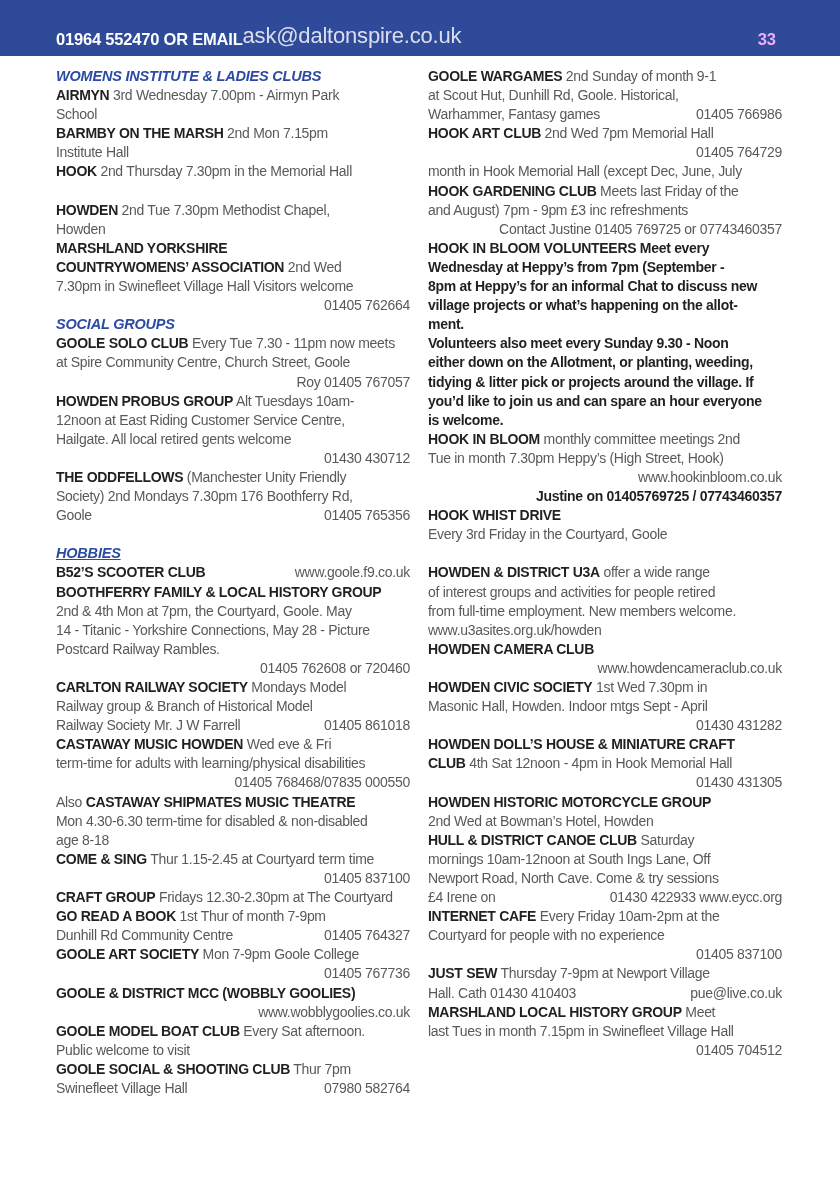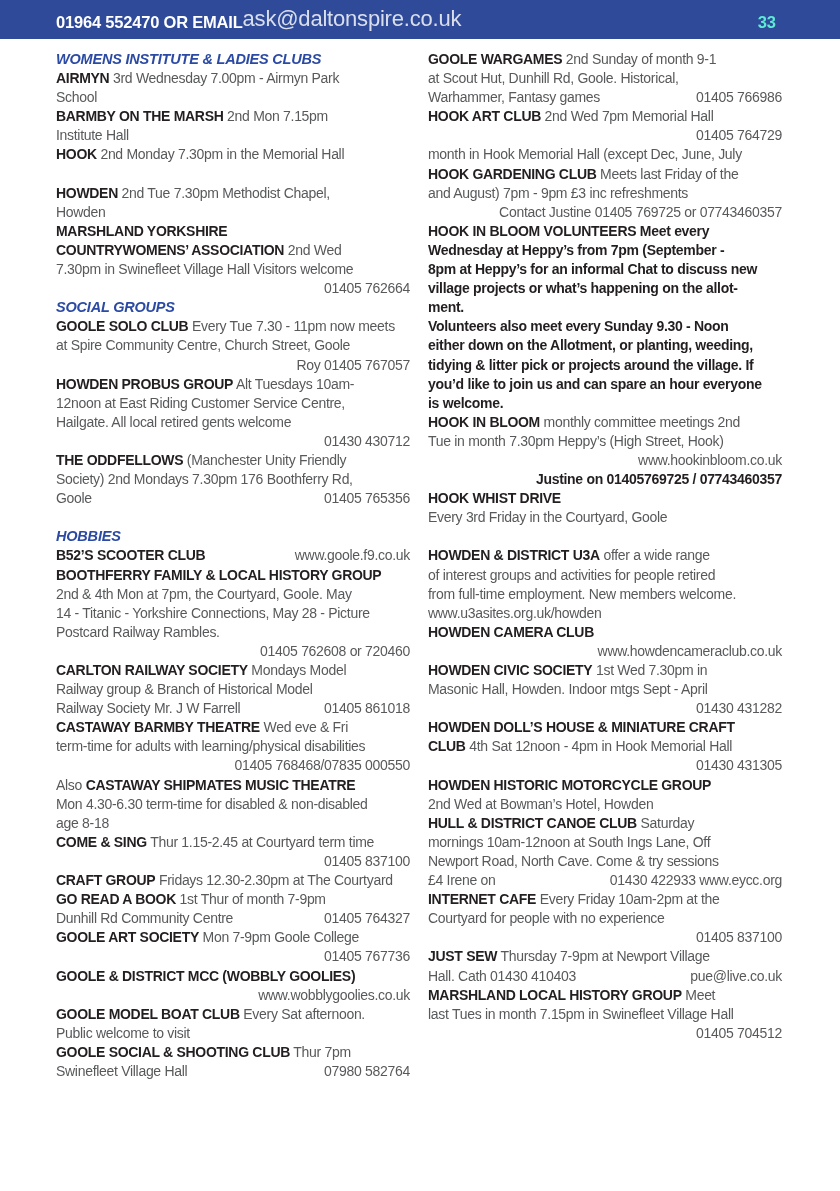--- a/index.html
+++ b/index.html
@@ -2,26 +2,26 @@
 <html><head>
 <meta charset="utf-8">
 <style>
   html,body{margin:0;padding:0;}
   body{
     width:840px;height:1191px;background:#ffffff;overflow:hidden;
     font-family:"Liberation Sans","DejaVu Sans",sans-serif;
     -webkit-font-smoothing:antialiased;
   }
   .topbar{
-    background:#2e4a99;height:39px;box-sizing:border-box;
+    background:#2e4a99;height:56px;box-sizing:border-box;
     display:flex;align-items:flex-end;padding:0 64px 7px 56px;
   }
   .topbar .bold-part{color:#ffffff;font-weight:700;font-size:16.5px;letter-spacing:-0.2px;}
   .topbar .email-part{color:rgba(255,255,255,0.82);font-weight:400;font-size:22px;letter-spacing:-0.2px;}
-  .topbar .pageno{margin-left:auto;color:#5eead4;font-weight:700;font-size:16.5px;}
+  .topbar .pageno{margin-left:auto;color:#f0abfc;font-weight:700;font-size:16.5px;}
   .content{
     display:flex;box-sizing:border-box;
     padding:11px 58px 0 56px;gap:18px;
   }
   .col{width:354px;flex:0 0 354px;}
   .row{
     font-size:14px;line-height:19.1px;letter-spacing:-0.3px;
     color:#58595b;white-space:nowrap;
   }
   .row.align-R{text-align:right;}
@@ -44,21 +44,21 @@
   <span class="pageno">33</span>
 </div>
 
 <div class="content">
   <div class="col" id="col-left">
       <div class="sec-heading" style="color: rgb(43, 74, 163);">WOMENS INSTITUTE &amp; LADIES CLUBS</div>
       <div class="row align-L"><span class="w-b">AIRMYN</span><span class="w-n"> 3rd Wednesday 7.00pm - Airmyn Park</span></div>
       <div class="row align-L"><span class="w-n">School</span></div>
       <div class="row align-L"><span class="w-b">BARMBY ON THE MARSH</span><span class="w-n"> 2nd Mon 7.15pm</span></div>
       <div class="row align-L"><span class="w-n">Institute Hall</span></div>
-      <div class="row align-L"><span class="w-b">HOOK</span><span class="w-n"> 2nd Monday 7.30pm in the Memorial Hall</span></div>
+      <div class="row align-L"><span class="w-b">HOOK</span><span class="w-n"> 2nd Thursday 7.30pm in the Memorial Hall</span></div>
       <div class="spacer"></div>
       <div class="row align-L"><span class="w-b">HOWDEN</span><span class="w-n"> 2nd Tue 7.30pm Methodist Chapel,</span></div>
       <div class="row align-L"><span class="w-n">Howden</span></div>
       <div class="row align-L"><span class="w-b">MARSHLAND YORKSHIRE</span></div>
       <div class="row align-L"><span class="w-b">COUNTRYWOMENS’ ASSOCIATION</span><span class="w-n"> 2nd Wed</span></div>
       <div class="row align-L"><span class="w-n">7.30pm in Swinefleet Village Hall   Visitors welcome</span></div>
       <div class="row align-R"><span class="w-n">01405 762664</span></div>
       <div class="sec-heading" style="color: rgb(43, 74, 163);">SOCIAL GROUPS</div>
       <div class="row align-L"><span class="w-b">GOOLE SOLO CLUB</span><span class="w-n"> Every Tue 7.30 - 11pm now meets</span></div>
       <div class="row align-L"><span class="w-n">at Spire Community Centre, Church Street, Goole</span></div>
@@ -67,37 +67,37 @@
       <div class="row align-L"><span class="w-n">12noon at East Riding Customer Service Centre,</span></div>
       <div class="row align-L"><span class="w-n">Hailgate. All local retired gents welcome</span></div>
       <div class="row align-R"><span class="w-n">01430 430712</span></div>
       <div class="row align-L"><span class="w-b">THE ODDFELLOWS</span><span class="w-n"> (Manchester Unity Friendly</span></div>
       <div class="row align-L"><span class="w-n">Society) 2nd Mondays 7.30pm 176 Boothferry Rd,</span></div>
       <div class="row align-S">
         <span><span class="w-n">Goole</span></span>
         <span><span class="w-n">01405 765356</span></span>
       </div>
       <div class="spacer"></div>
-      <div class="sec-heading" style="color: rgb(43, 74, 163);">HOBBIES</div>
+      <div class="sec-heading" style="color: rgb(43, 74, 163); text-decoration: underline;">HOBBIES</div>
       <div class="row align-S">
         <span><span class="w-b">B52’S SCOOTER CLUB</span></span>
         <span><span class="w-n">www.goole.f9.co.uk</span></span>
       </div>
       <div class="row align-L"><span class="w-b">BOOTHFERRY FAMILY &amp; LOCAL HISTORY GROUP</span></div>
       <div class="row align-L"><span class="w-n">2nd &amp; 4th Mon at 7pm, the Courtyard, Goole. May</span></div>
       <div class="row align-L"><span class="w-n">14 - Titanic - Yorkshire Connections, May 28 - Picture</span></div>
       <div class="row align-L"><span class="w-n">Postcard Railway Rambles.</span></div>
       <div class="row align-R"><span class="w-n">01405 762608 or 720460</span></div>
       <div class="row align-L"><span class="w-b">CARLTON RAILWAY SOCIETY</span><span class="w-n"> Mondays Model</span></div>
       <div class="row align-L"><span class="w-n">Railway group &amp; Branch of Historical Model</span></div>
       <div class="row align-S">
         <span><span class="w-n">Railway Society Mr. J W Farrell</span></span>
         <span><span class="w-n">01405 861018</span></span>
       </div>
-      <div class="row align-L"><span class="w-b">CASTAWAY BARMBY THEATRE</span><span class="w-n"> Wed eve &amp; Fri</span></div>
+      <div class="row align-L"><span class="w-b">CASTAWAY MUSIC HOWDEN</span><span class="w-n"> Wed eve &amp; Fri</span></div>
       <div class="row align-L"><span class="w-n">term-time for adults with learning/physical disabilities</span></div>
       <div class="row align-R"><span class="w-n">01405 768468/07835 000550</span></div>
       <div class="row align-L"><span class="w-n">Also </span><span class="w-b">CASTAWAY SHIPMATES MUSIC THEATRE</span></div>
       <div class="row align-L"><span class="w-n">Mon 4.30-6.30 term-time for disabled &amp; non-disabled</span></div>
       <div class="row align-L"><span class="w-n">age 8-18</span></div>
       <div class="row align-L"><span class="w-b">COME &amp; SING</span><span class="w-n"> Thur 1.15-2.45 at Courtyard term time</span></div>
       <div class="row align-R"><span class="w-n">01405 837100</span></div>
       <div class="row align-L"><span class="w-b">CRAFT GROUP</span><span class="w-n"> Fridays 12.30-2.30pm at The Courtyard</span></div>
       <div class="row align-L"><span class="w-b">GO READ A BOOK</span><span class="w-n"> 1st Thur of month 7-9pm</span></div>
       <div class="row align-S">

